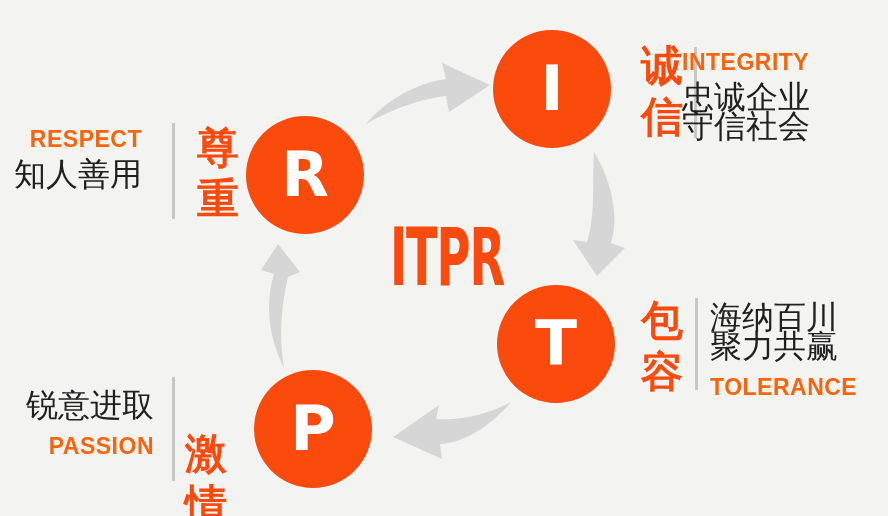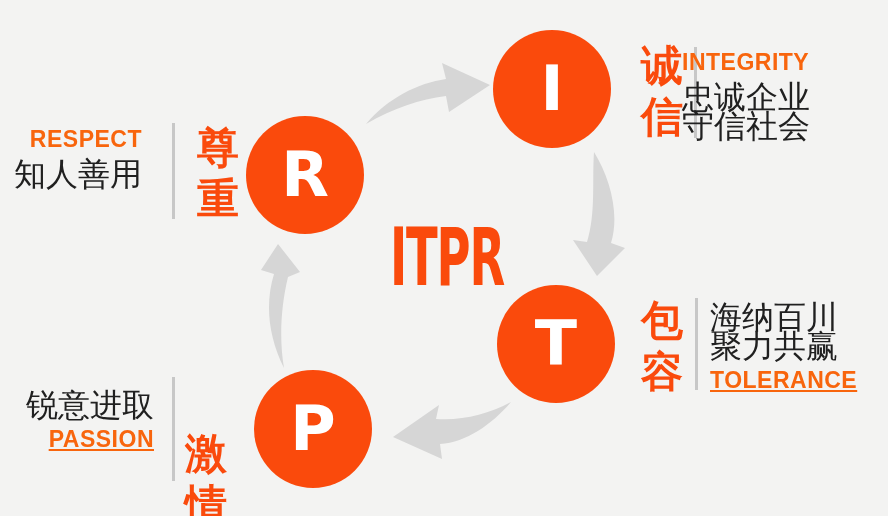--- a/index.html
+++ b/index.html
@@ -57,21 +57,21 @@
   #dv-r{left:172px;top:123px;height:96px;}
   #dv-p{left:172px;top:377px;height:104px;}
 
   .tblock{position:absolute;white-space:nowrap;}
   .tblock .cn{font-size:32px;line-height:29px;color:var(--dark);font-weight:500;}
   .tblock .en{
     font-size:23px;line-height:26px;font-weight:700;color:var(--accent);
     letter-spacing:0.5px;
   }
   .tblock .en.first{margin-bottom:8px;}
-  .tblock .en.last{margin-top:6px;text-decoration:underline;}
+  .tblock .en.last{margin-top:13px;}
   .tblock.right{text-align:right;}
   #tb-i{left:682px;top:49px;}
   #tb-t{left:710px;top:303px;}
   #tb-r{right:746px;top:126px;}
   #tb-p{right:734px;top:391px;}
 </style>
 </head>
 <body>
 
 <div class="stage">

